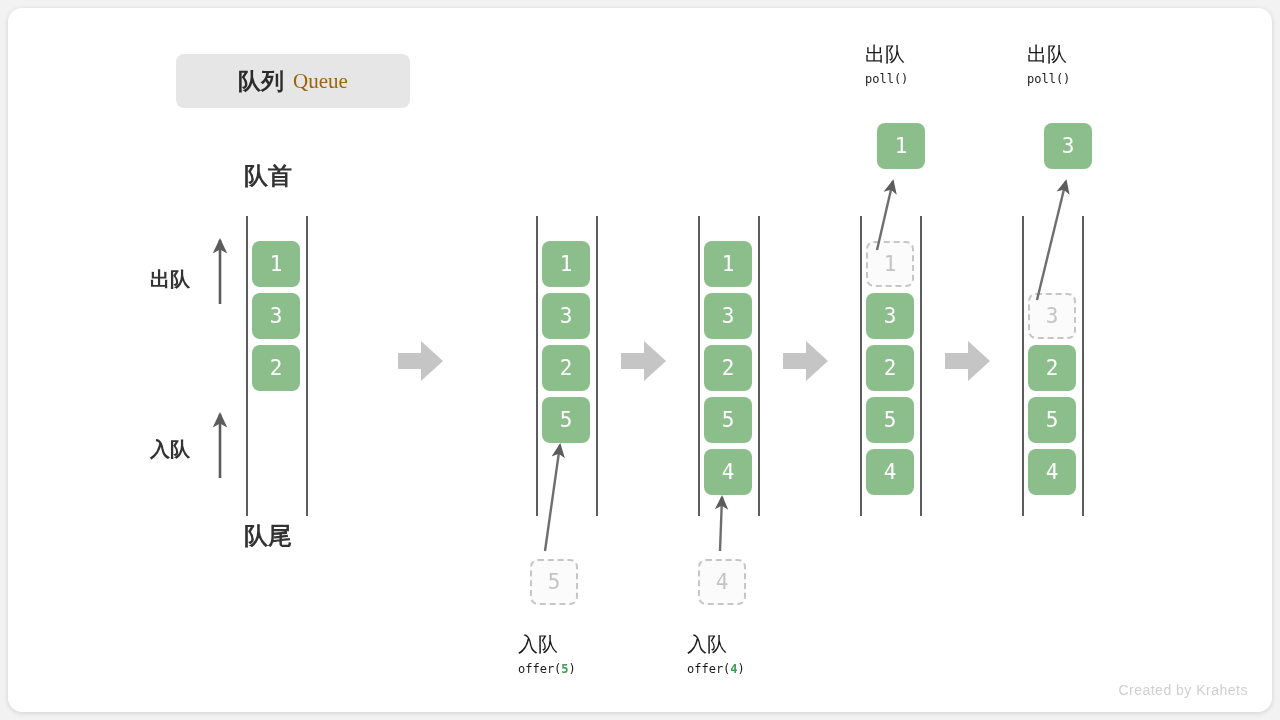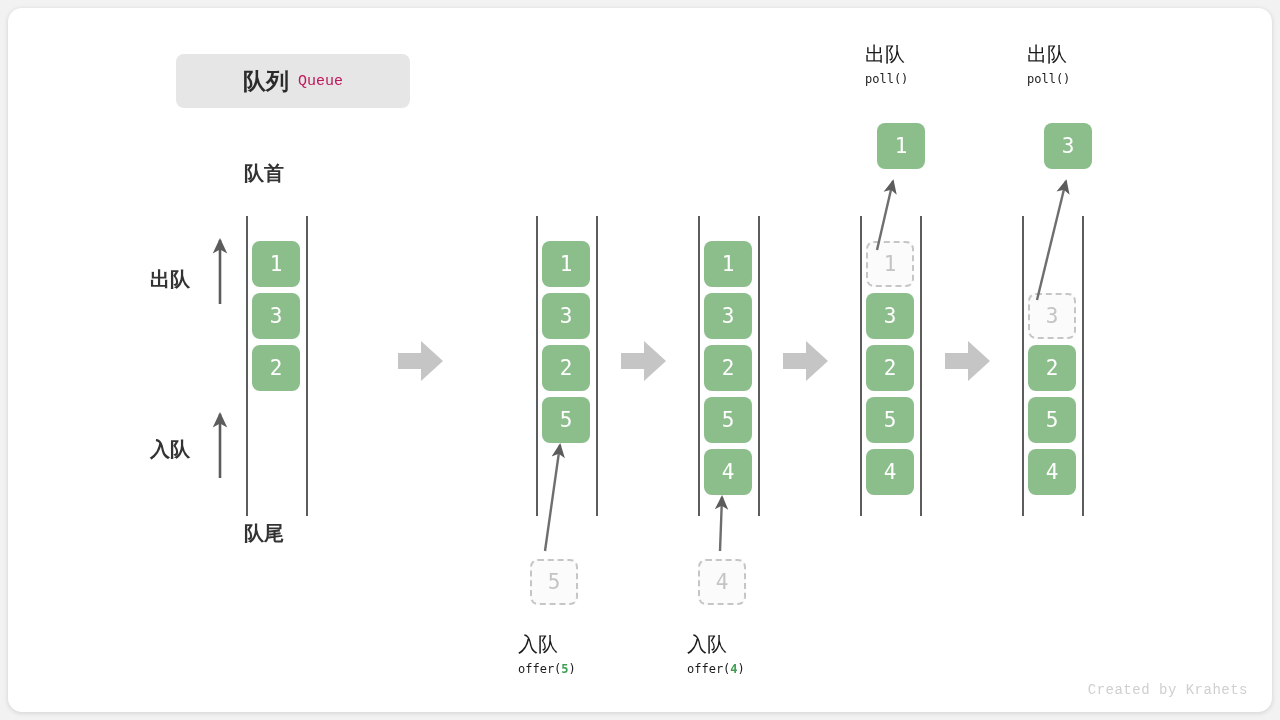--- a/index.html
+++ b/index.html
@@ -16,53 +16,53 @@
   }
   .stage{position:absolute;left:0;top:0;width:1264px;height:704px;}
 
   
   .chip{
     position:absolute;background:#e6e6e6;border-radius:8px;
     display:flex;align-items:center;justify-content:center;gap:9px;
     padding:0 20px;
   }
   .chip .cn{font-size:23px;font-weight:bold;color:#2b2b2b;}
-  .chip .en{font-size:15px;color:#be185d;font-family:Liberation Mono, monospace;}
+  .chip .en{font-size:21px;color:#a16207;font-family:Liberation Serif, serif;}
 
   
   .col{position:absolute;}
   .rail{position:absolute;width:1.6px;background:#5c5c5c;}
   .cell{
     position:absolute;width:48px;height:46px;border-radius:8px;
     background:#8cbe8c;color:#ffffff;
     display:flex;align-items:center;justify-content:center;
     font-size:21px;font-family:"DejaVu Sans Mono","Liberation Mono",monospace;
     box-sizing:border-box;
   }
   .cell.ghost{
     background:#fbfbfb;color:#c4c4c4;
     border:2px dashed #c6c6c6;
   }
 
   
   .lbl{position:absolute;white-space:nowrap;}
-  .lbl-head{font-size:20px;font-weight:bold;color:#333;}
+  .lbl-head{font-size:24px;font-weight:bold;color:#333;}
   .lbl-side{font-size:20px;font-weight:bold;color:#333;}
   .op{position:absolute;white-space:nowrap;text-align:left;}
   .op .cn{font-size:20px;color:#1a1a1a;display:block;line-height:1.55;}
   .op .code{
     font-size:12px;color:#1a1a1a;display:block;line-height:1.55;
     font-family:"DejaVu Sans Mono","Liberation Mono",monospace;
   }
   .op .code .num{color:#3f9e52;font-weight:bold;}
 
   .credit{
     position:absolute;right:24px;bottom:14px;
     font-size:14px;color:#cfcfcf;letter-spacing:.5px;
-    font-family:Liberation Mono, monospace;
+    font-family:Liberation Sans, sans-serif;
   }
   svg.ov{position:absolute;left:0;top:0;width:1264px;height:704px;pointer-events:none;}
 </style>
 </head>
 <body>
 
 <div class="card">
  <div class="stage">
 
   <div class="chip" style="left:168px;top:46px;width:194px;height:54px;">

